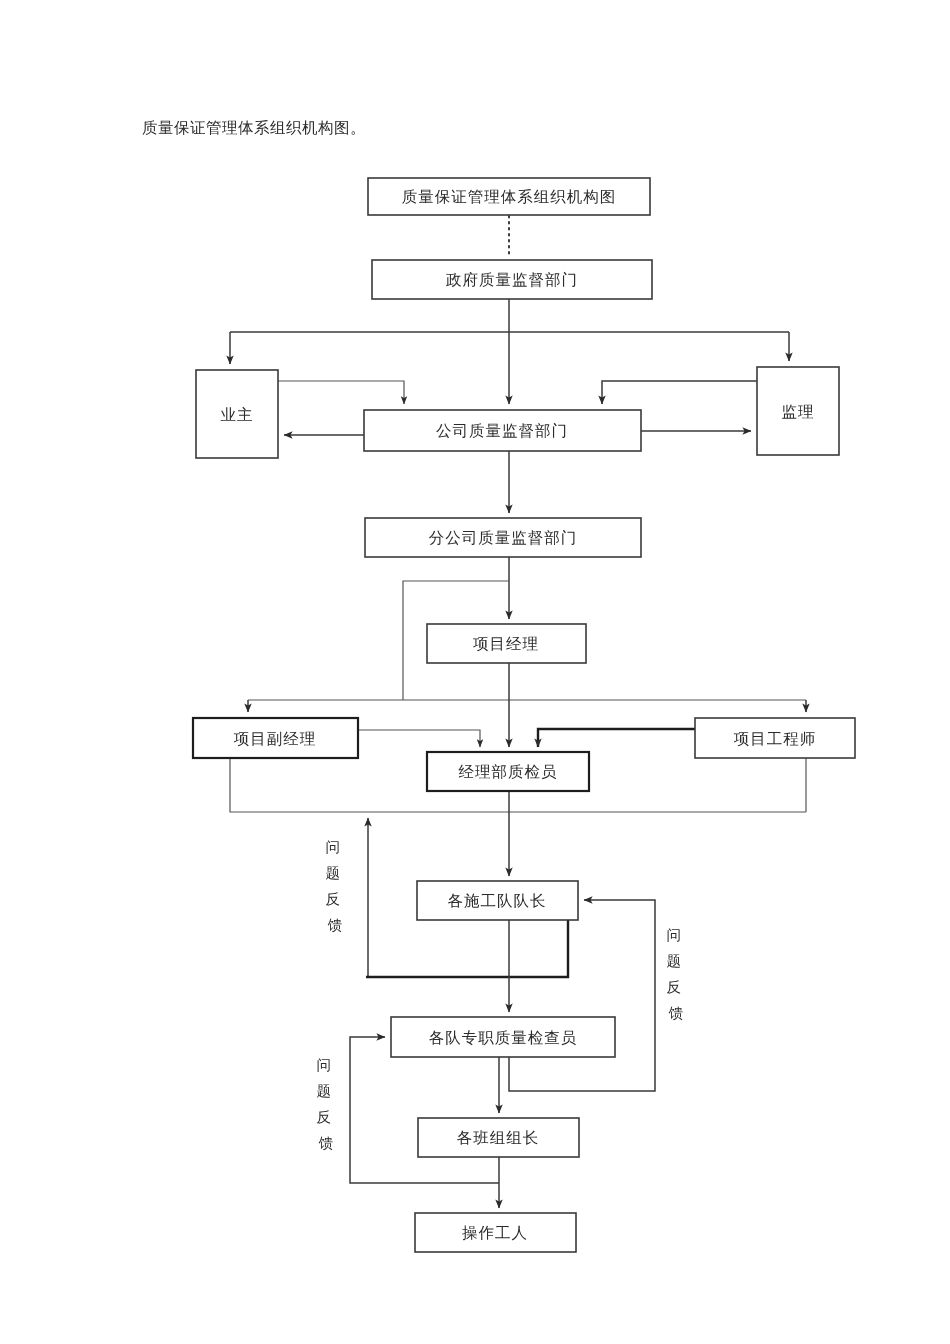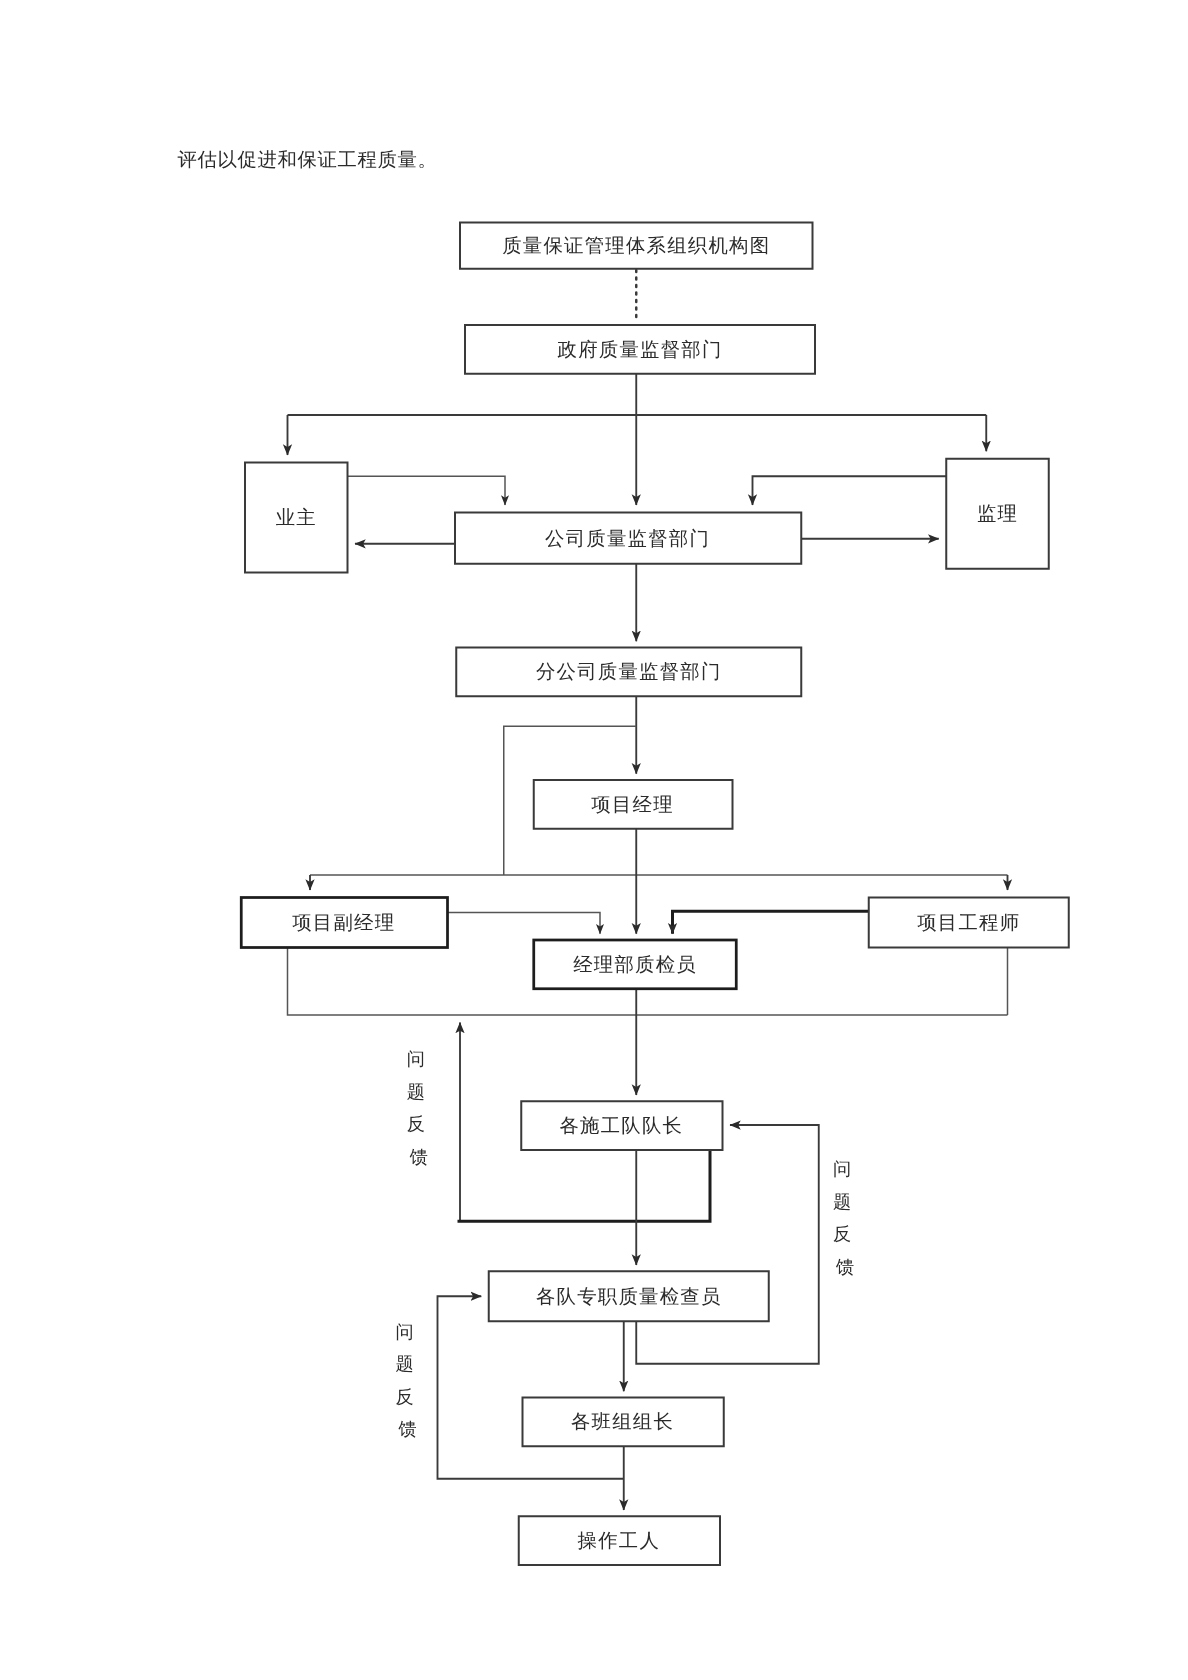--- a/index.html
+++ b/index.html
@@ -39,21 +39,21 @@
     font-size:14.5px;
     fill:#2b2b2b;
     text-anchor:middle;
   }
 </style>
 </head>
 <body>
 
 <div id="page">
 
-  <div class="intro-text">评估以促进和保证工程质量。</div>
+  <div class="intro-text">质量保证管理体系组织机构图。</div>
 
   <svg class="diagram" viewBox="0 0 950 1344">
     <defs>
       <marker id="arw" markerWidth="10" markerHeight="10" refX="8.6" refY="4" orient="auto" markerUnits="userSpaceOnUse">
         <path d="M0,0.3 L9,4 L0,7.7 L2.1,4 Z" fill="#2b2b2b"></path>
       </marker>
       <marker id="arwS" markerWidth="9" markerHeight="9" refX="7.8" refY="3.6" orient="auto" markerUnits="userSpaceOnUse">
         <path d="M0,0.4 L8.2,3.6 L0,6.8 L1.9,3.6 Z" fill="#2b2b2b"></path>
       </marker>
     </defs>

